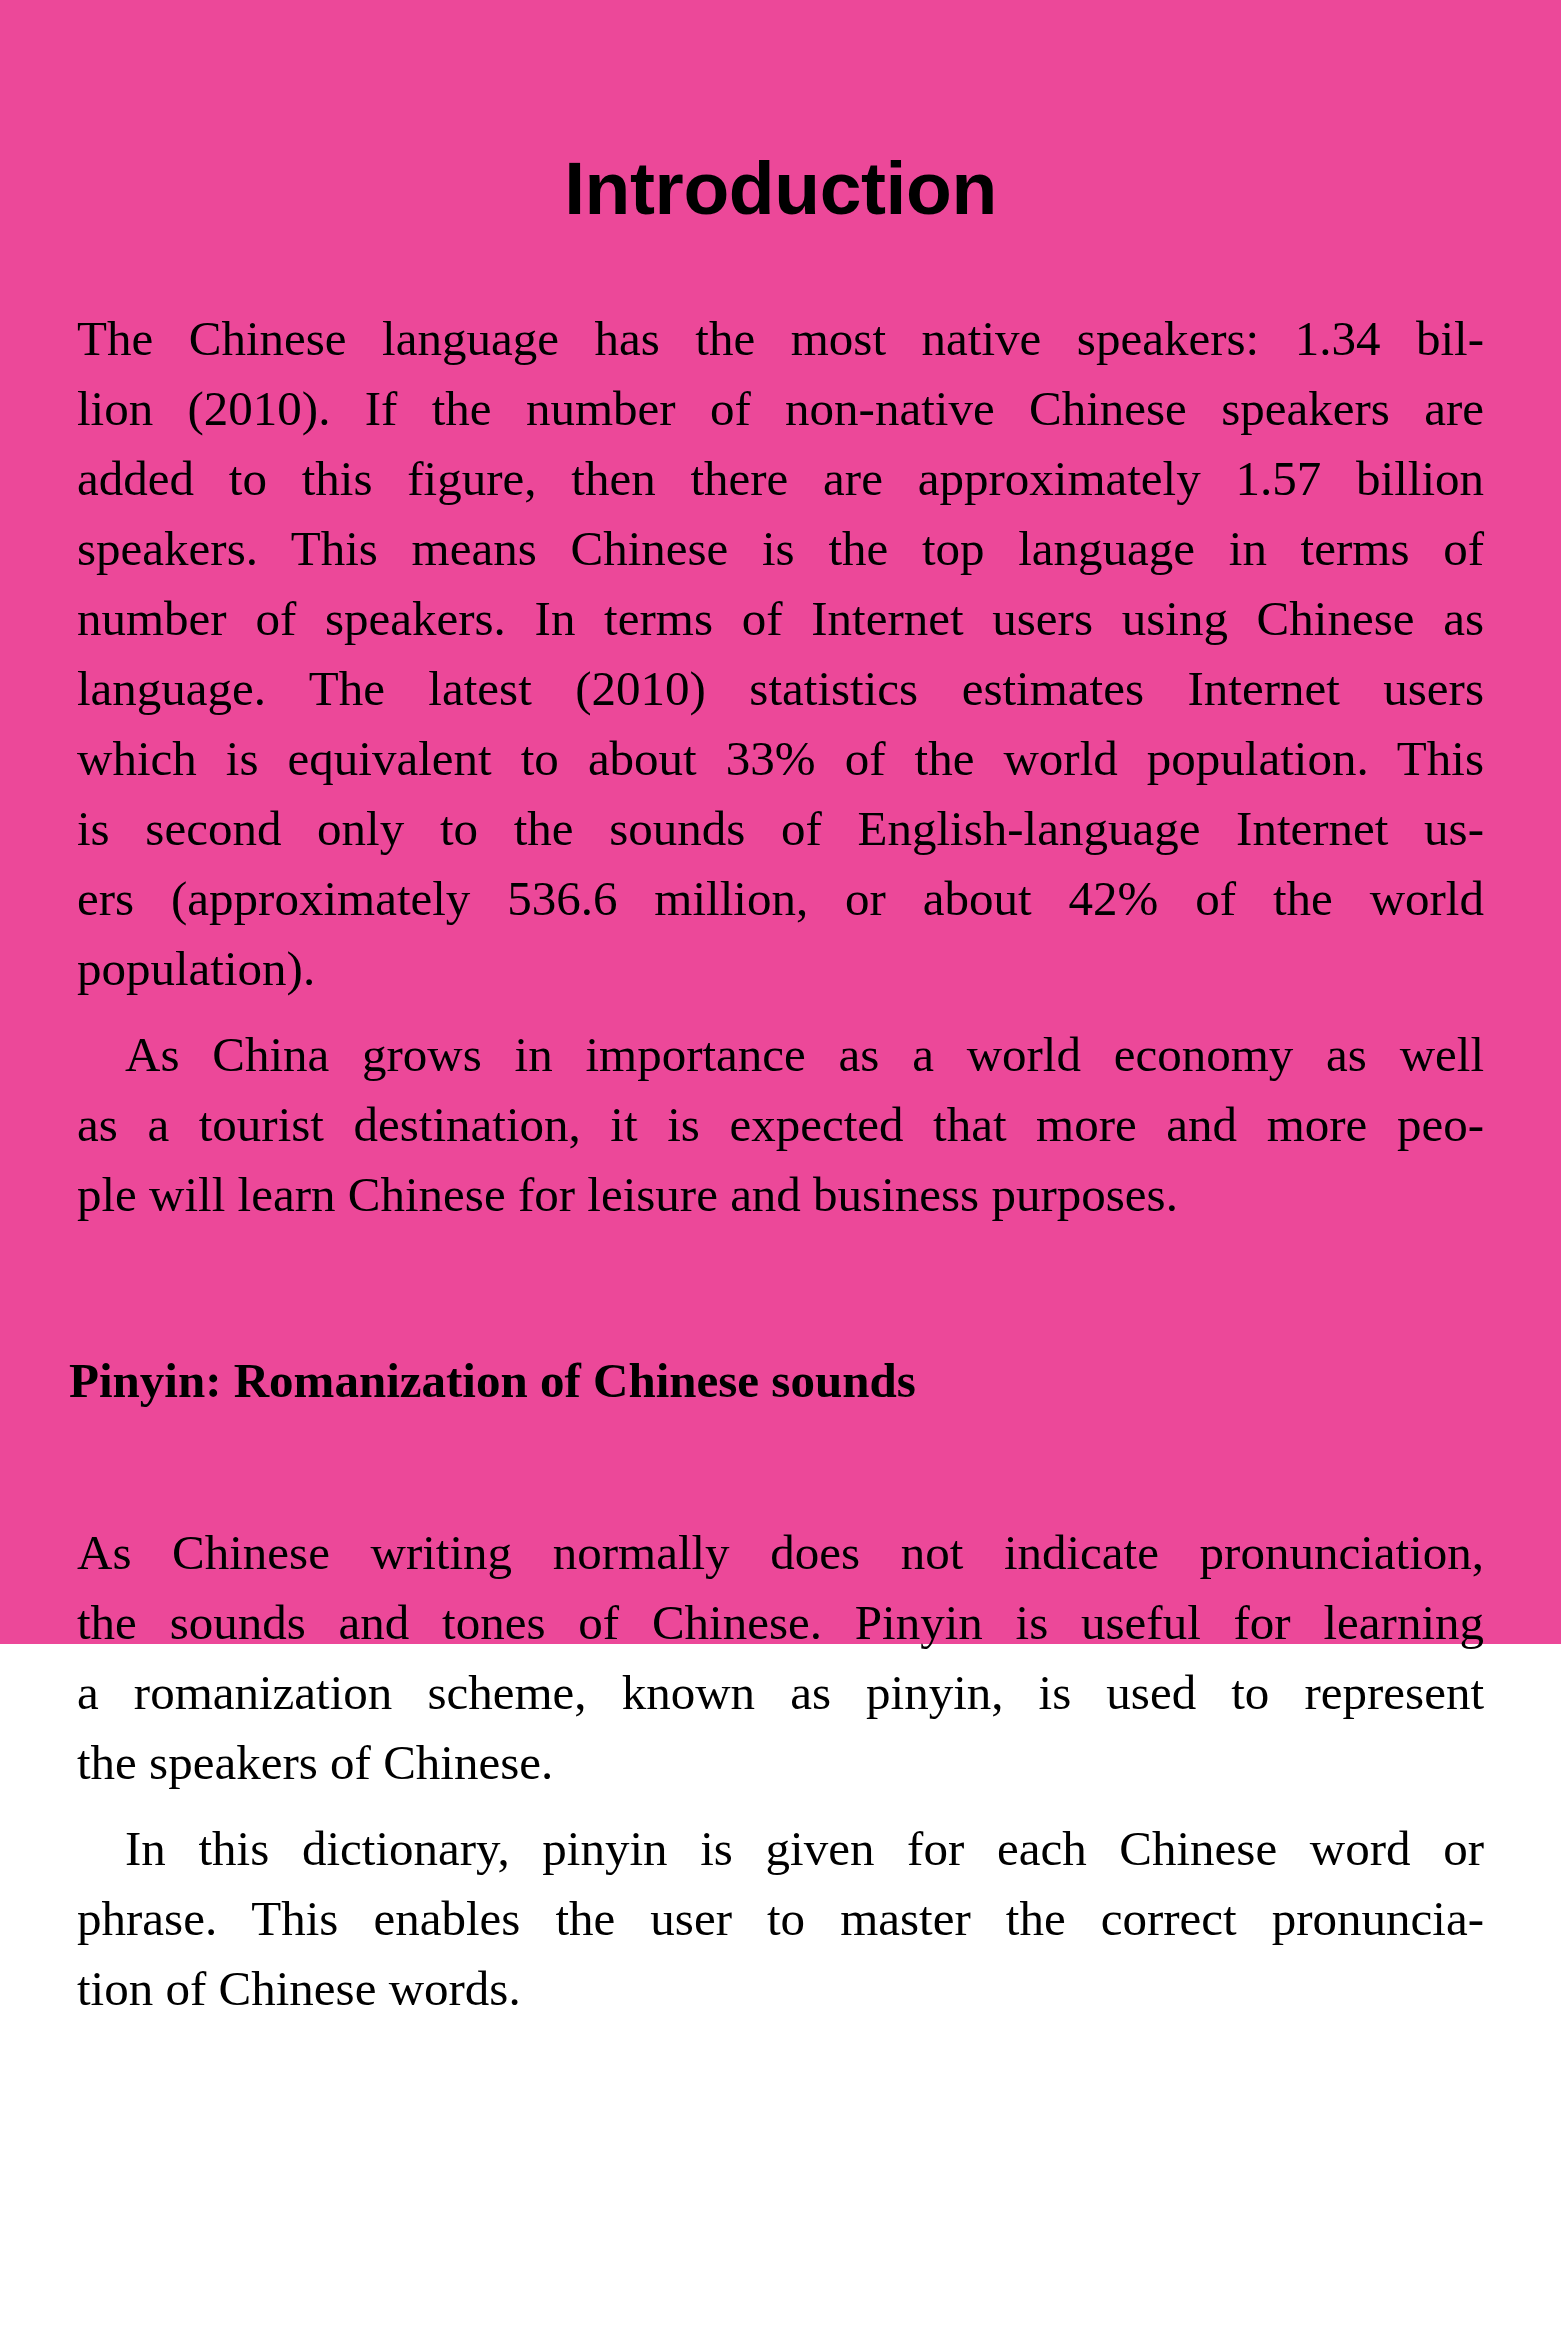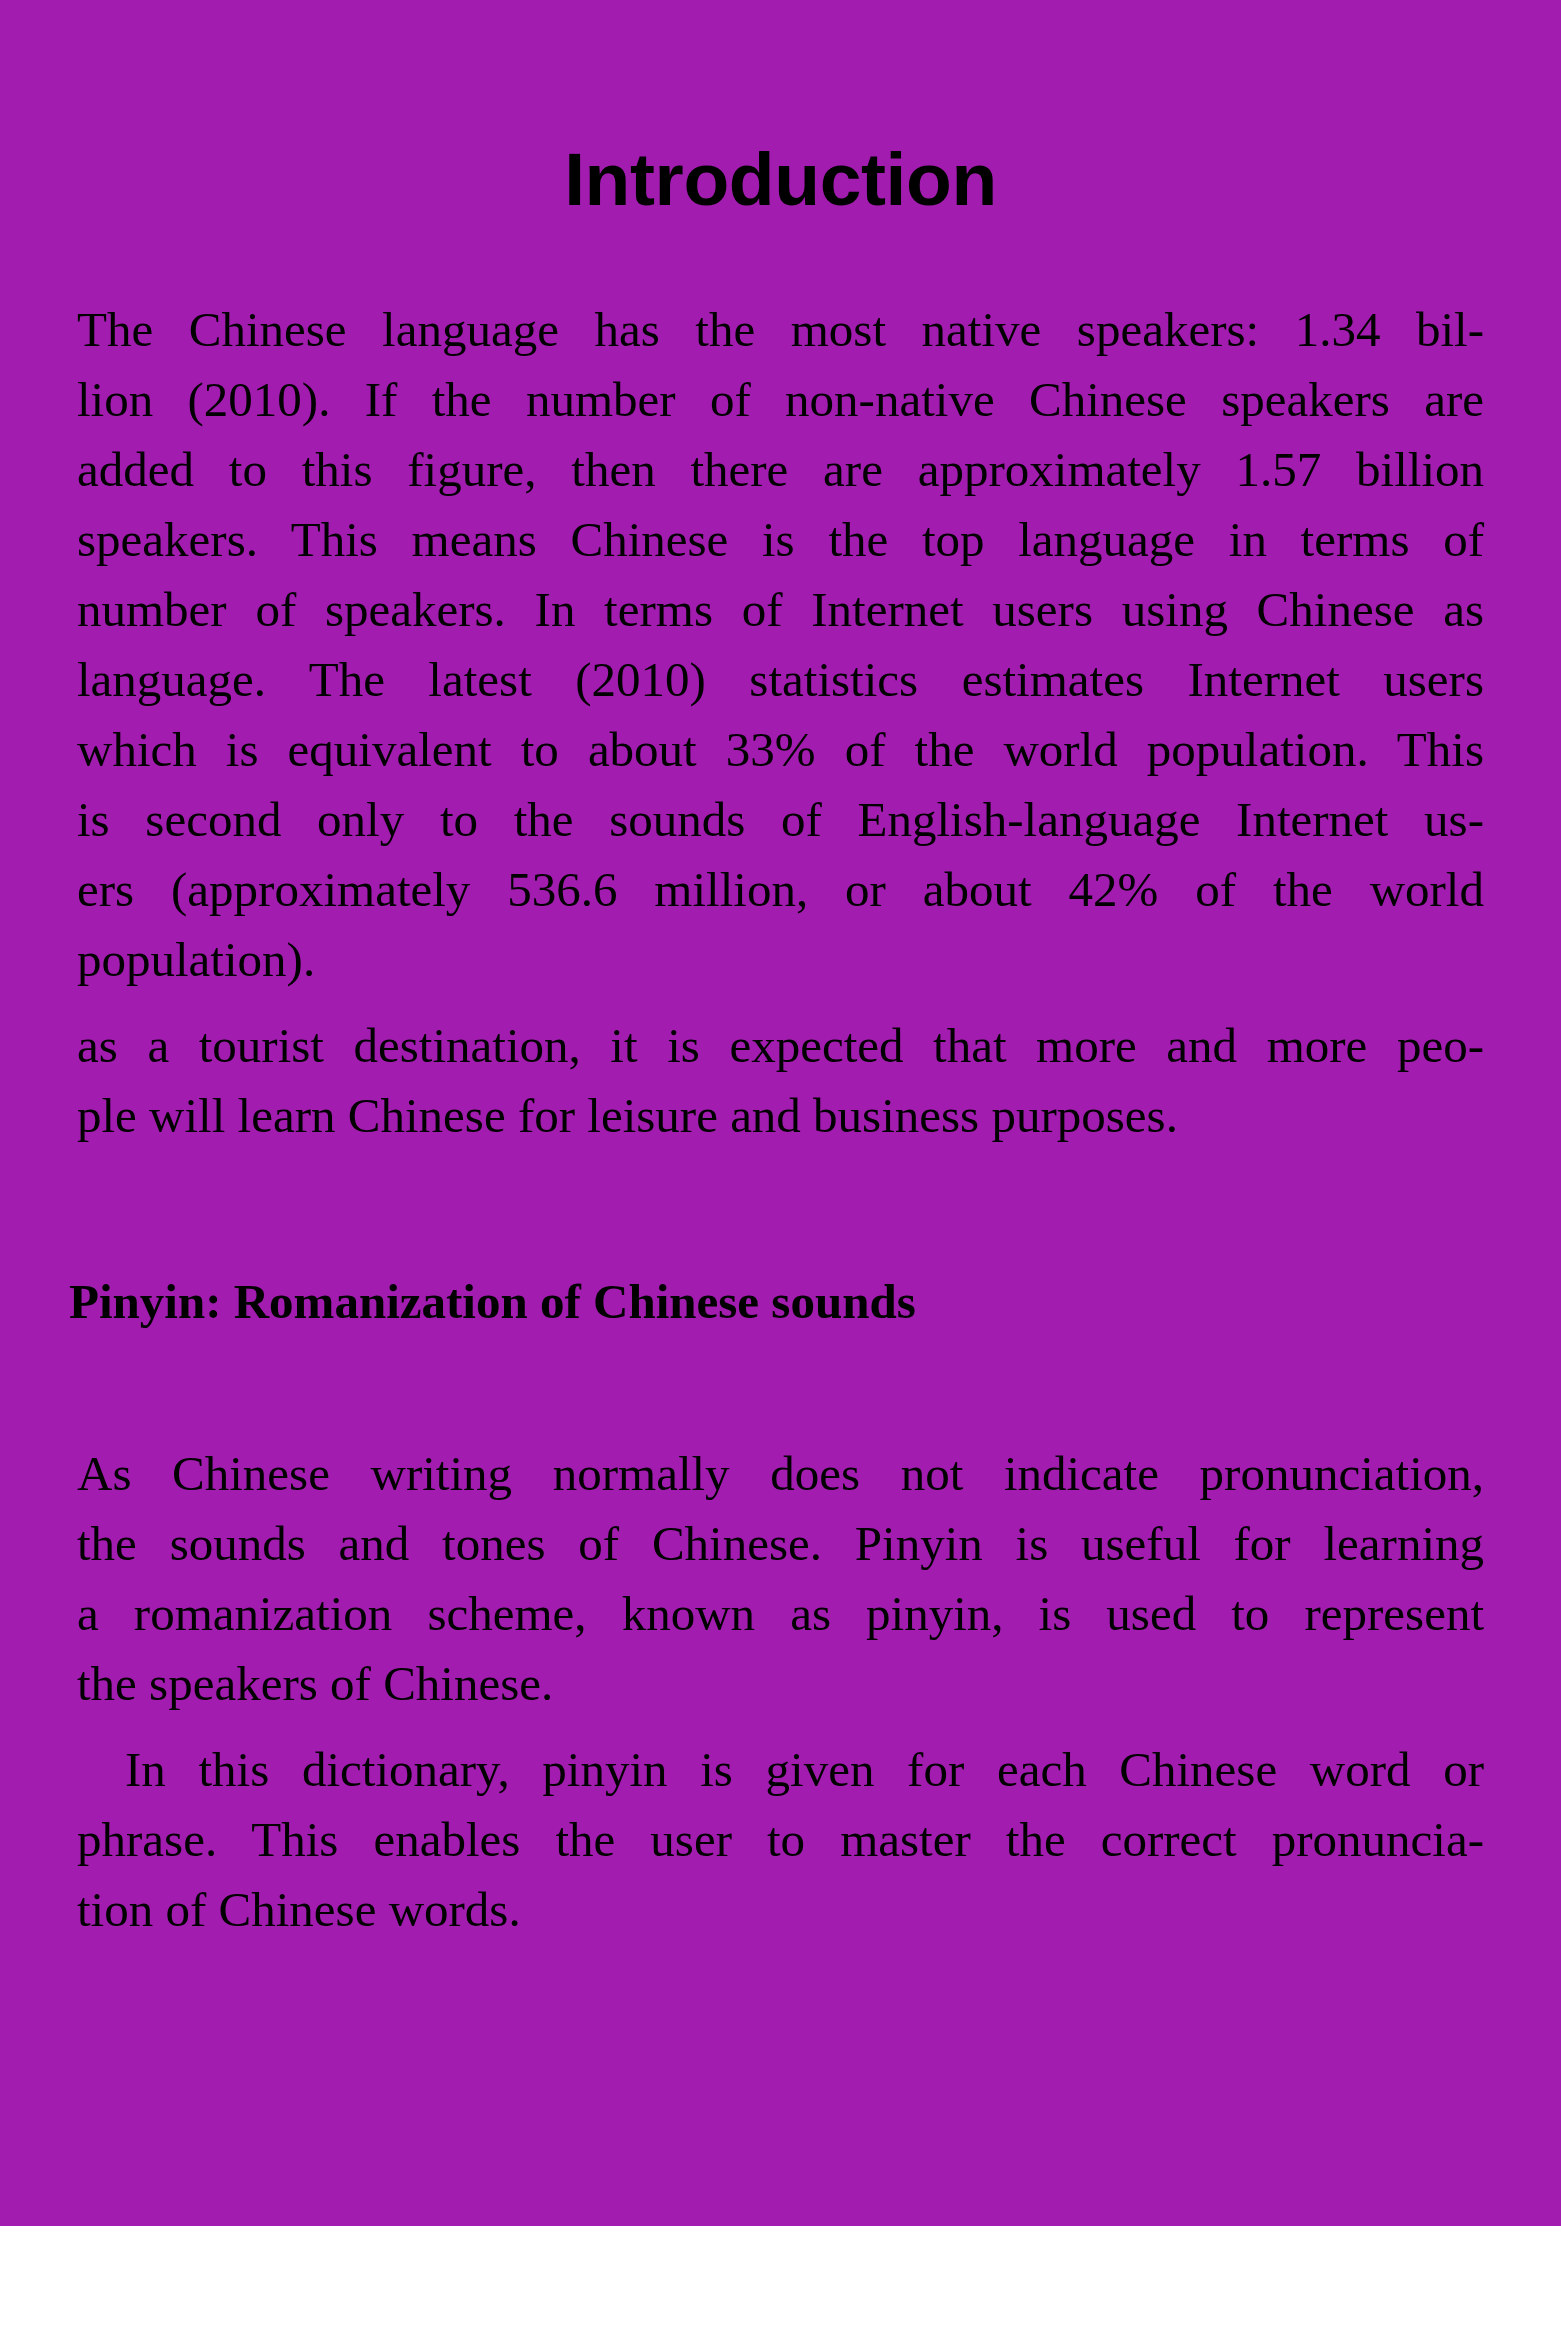--- a/index.html
+++ b/index.html
@@ -11,24 +11,24 @@
     width: 1561px;
     height: 2342px;
     overflow: hidden;
     font-family: "Liberation Serif", "DejaVu Serif", serif;
     color: #000000;
   }
 
   .page {
     position: relative;
     width: 1561px;
-    height: 2226px;
-    background: #a21caf;
+    height: 1644px;
+    background: #ec4899;
     box-sizing: border-box;
-    padding: 0 61px;
+    padding: 9px 61px;
   }
 
   .page-title {
     text-align: center;
     font-family: "Liberation Sans Narrow", "Liberation Sans", "DejaVu Sans Condensed", sans-serif;
     font-weight: bold;
     font-size: 75px;
     line-height: 1.0;
     letter-spacing: -0.4px;
     margin: 0;
@@ -93,20 +93,21 @@
       <span class="line">speakers. This means Chinese is the top language in terms of</span>
       <span class="line">number of speakers. In terms of Internet users using Chinese as</span>
       <span class="line">language. The latest (2010) statistics estimates Internet users</span>
       <span class="line">which is equivalent to about 33% of the world population. This</span>
       <span class="line">is second only to the sounds of English-language Internet us-</span>
       <span class="line">ers (approximately 536.6 million, or about 42% of the world</span>
       <span class="line last">population).</span>
     </p>
 
     <p class="para">
+      <span class="line indent-first">As China grows in importance as a world economy as well</span>
       <span class="line">as a tourist destination, it is expected that more and more peo-</span>
       <span class="line last">ple will learn Chinese for leisure and business purposes.</span>
     </p>
 
     <div class="gap-before-subhead"></div>
 
     <h2 class="subhead">Pinyin: Romanization of Chinese sounds</h2>
 
     <div class="gap-after-subhead"></div>
 

